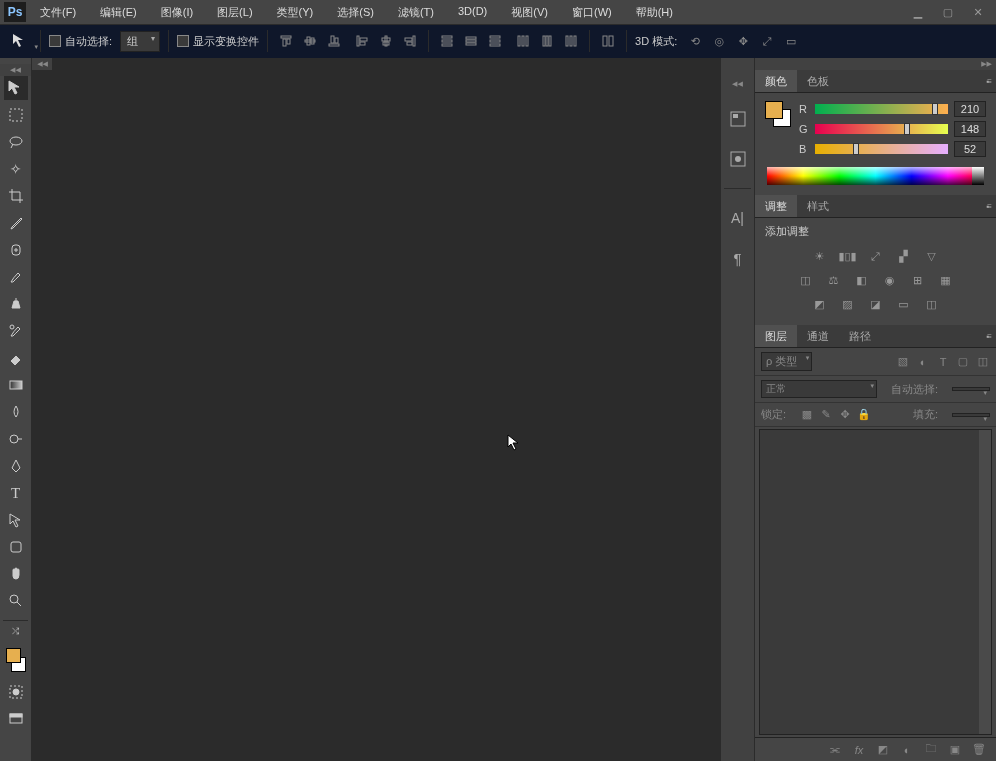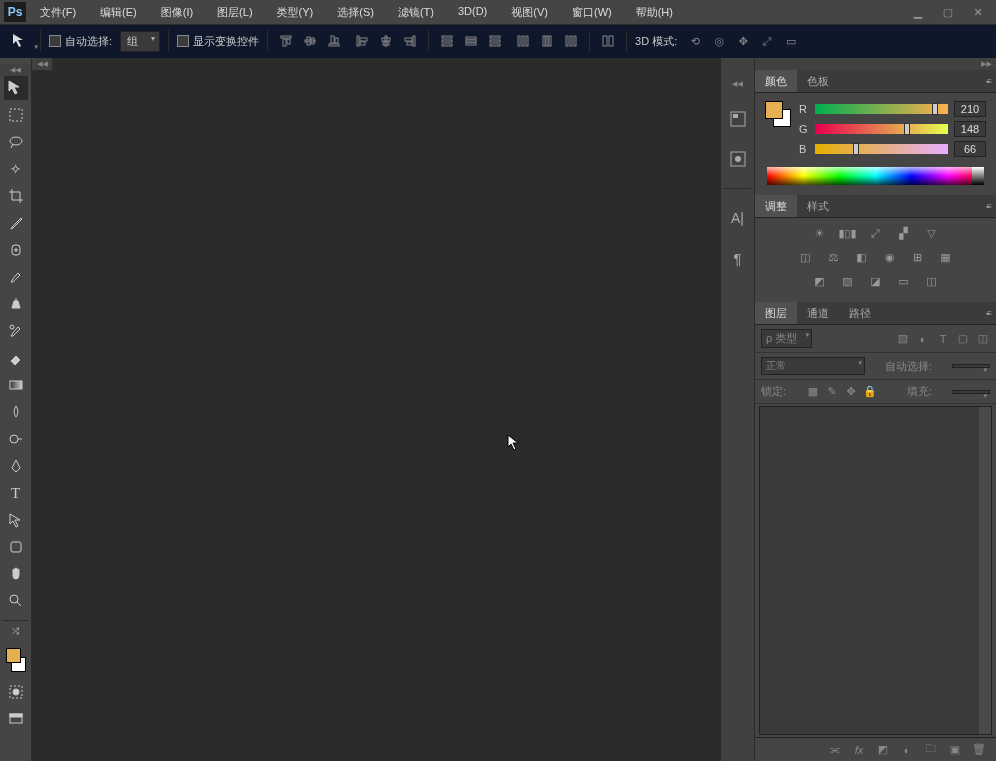--- a/index.html
+++ b/index.html
@@ -47,21 +47,21 @@
 .color-val { width: 32px; background: #3a3a3a; border: 1px solid #222; color: #ddd; text-align: center; padding: 1px 0; }
 .spectrum { height: 18px; margin: 6px 2px 2px; background: linear-gradient(to right, red, yellow, lime, cyan, blue, magenta, red); position: relative; }
 .spectrum::before { content: ""; position: absolute; inset: 0; background: linear-gradient(to bottom, rgba(255,255,255,0.7), transparent 50%, rgba(0,0,0,0.7)); }
 .spectrum::after { content: ""; position: absolute; right: 0; top: 0; width: 12px; height: 100%; background: linear-gradient(to bottom, #fff, #000); }
 .adjust-panel { padding: 6px 10px; }
 .adjust-label { color: #ccc; margin-bottom: 8px; }
 .adjust-row { display: flex; gap: 10px; justify-content: center; margin-bottom: 6px; }
 .adjust-icon { width: 18px; height: 18px; color: #999; display: flex; align-items: center; justify-content: center; cursor: pointer; }
 .layers-panel { flex: 1; display: flex; flex-direction: column; }
 .layer-opts { padding: 4px 6px; border-bottom: 1px solid #333; display: flex; align-items: center; gap: 4px; }
-.layer-opts-row2 { padding: 4px 6px; border-bottom: 1px solid #333; display: flex; align-items: center; gap: 20px; color: #888; }
+.layer-opts-row2 { padding: 4px 6px; border-bottom: 1px solid #333; display: flex; align-items: center; gap: 14px; color: #888; }
 .filter-icons { display: flex; gap: 6px; margin-left: auto; }
 .filter-icon { width: 14px; height: 14px; color: #888; display: flex; align-items: center; justify-content: center; cursor: pointer; }
 .layer-list { flex: 1; background: #3a3a3a; border: 1px solid #222; margin: 2px 4px; position: relative; }
 .layer-scroll { position: absolute; right: 0; top: 0; width: 12px; height: 100%; background: #4a4a4a; }
 .layer-footer { height: 24px; display: flex; align-items: center; justify-content: flex-end; gap: 10px; padding: 0 10px; border-top: 1px solid #222; }
 .footer-icon { width: 14px; height: 14px; color: #888; display: flex; align-items: center; justify-content: center; cursor: pointer; }
 .small-dd { background: #3a3a3a; border: 1px solid #222; padding: 1px 14px 1px 4px; color: #888; position: relative; font-size: 10px; }
 .small-dd::after { content: "▾"; position: absolute; right: 2px; font-size: 7px; }
 .tab-handle { height: 12px; background: #414141; display: flex; align-items: center; justify-content: flex-end; padding: 0 4px; font-size: 7px; color: #888; }
 .tool-arrow { font-size: 14px; }
@@ -414,33 +414,34 @@
             <div class="slider slider-g">
                 <div class="slider-thumb" style="left:69%"></div>
               </div>
             <div class="color-val">148</div>
           </div>
           <div class="color-row">
             <span class="color-label">B</span>
             <div class="slider slider-b">
                 <div class="slider-thumb" style="left:31%"></div>
               </div>
-            <div class="color-val">66</div>
+            <div class="color-val">52</div>
           </div>
         </div>
       </div>
       <div class="spectrum"></div>
     </div>
 
     <div class="panel-header">
       <div class="tab active">调整</div>
       <div class="tab">样式</div>
       <div class="panel-menu">▪≡</div>
     </div>
     <div class="adjust-panel">
+      <div class="adjust-label">添加调整</div>
       <div class="adjust-row">
         <div class="adjust-icon">☀</div>
         <div class="adjust-icon">▮▯▮</div>
         <div class="adjust-icon">⤢</div>
         <div class="adjust-icon">▞</div>
         <div class="adjust-icon">▽</div>
       </div>
       <div class="adjust-row">
         <div class="adjust-icon">◫</div>
         <div class="adjust-icon">⚖</div>

